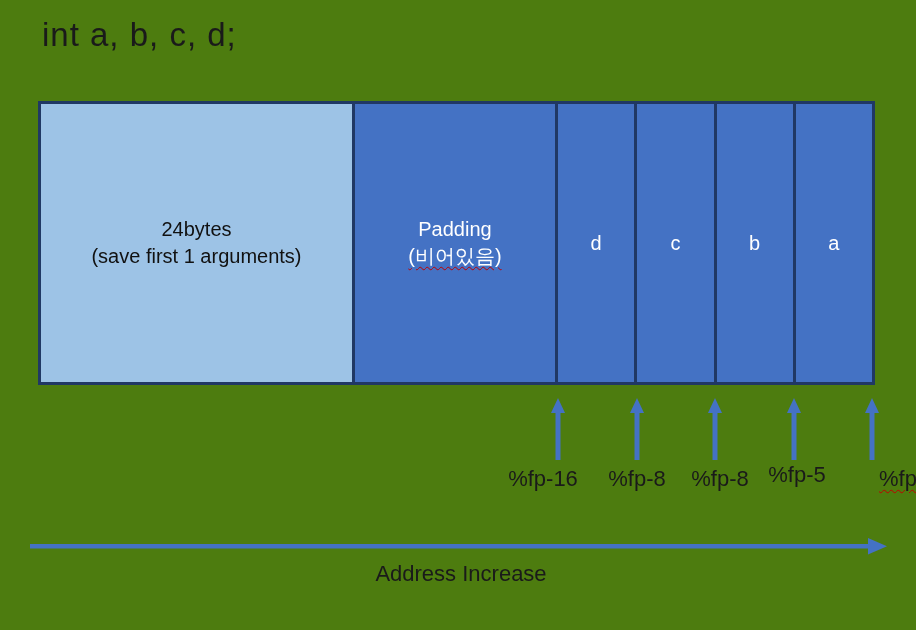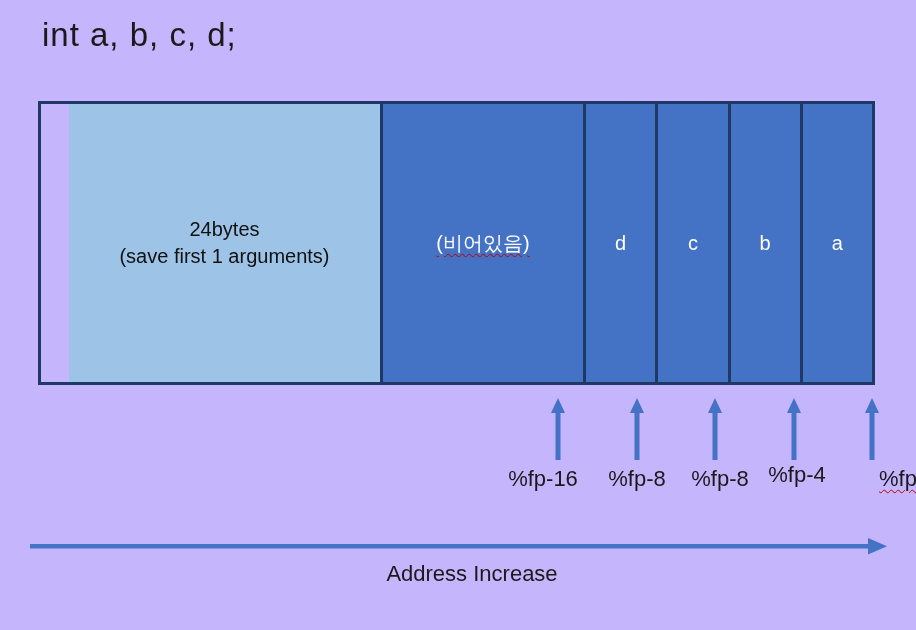--- a/index.html
+++ b/index.html
@@ -4,21 +4,21 @@
 <style>
   html, body { margin: 0; padding: 0; }
   body {
     font-family: "Liberation Sans", "DejaVu Sans", sans-serif;
     background: #ffffff;
   }
   .canvas {
     position: relative;
     width: 916px;
     height: 630px;
-    background: #c4b5fd;
+    background: #4d7c0f;
     overflow: hidden;
     text-decoration: underline;
   }
 
   
   .title {
     position: absolute;
     left: 42px;
     top: 16px;
     font-size: 33px;
@@ -38,21 +38,21 @@
     display: flex;
   }
   .section {
     box-sizing: border-box;
     display: flex;
     align-items: center;
     justify-content: center;
     text-align: center;
   }
   .section + .section { border-left: 3px solid #203864; }
-  .sec-light { background: #9DC3E6; color: #111111; flex: 0 0 311px; margin-left: 28px; }
+  .sec-light { background: #9DC3E6; color: #111111; flex: 0 0 311px; }
   .sec-dark  { background: #4472C4; color: #ffffff; }
   .sec-padding { flex: 0 0 203px; }
   .sec-cell { flex: 1 1 0; font-size: 20px; }
   .sec-text { font-size: 20px; line-height: 1.35; }
 
   .squiggle {
     text-decoration: underline;
     text-decoration-style: wavy;
     text-decoration-color: #C00000;
     text-decoration-thickness: 1px;
@@ -91,21 +91,21 @@
   
   .axis-arrow {
     position: absolute;
     left: 30px;
     top: 536px;
     width: 858px;
     height: 20px;
   }
   .axis-label {
     position: absolute;
-    left: 472px;
+    left: 461px;
     top: 561px;
     transform: translateX(-50%);
     font-size: 22px;
     color: #1a1a1a;
     white-space: nowrap;
   }
 </style>
 </head>
 <body>
 
@@ -115,20 +115,21 @@
 
   <div class="memory-box">
     <div class="section sec-light">
       <div class="sec-text">
         <div>24bytes</div>
         <div>(save first 1 arguments)</div>
       </div>
     </div>
     <div class="section sec-dark sec-padding">
       <div class="sec-text">
+        <div>Padding</div>
         <div class="squiggle">(비어있음)</div>
       </div>
     </div>
     <div class="section sec-dark sec-cell">
       <span>d</span>
     </div>
     <div class="section sec-dark sec-cell">
       <span>c</span>
     </div>
     <div class="section sec-dark sec-cell">
@@ -156,21 +157,21 @@
       <rect x="5.5" y="12" width="5" height="50" fill="#4472C4"></rect>
   </svg>
   <svg class="up-arrow up-arrow-5" viewBox="0 0 16 62">
     <polygon points="8,0 15,15 1,15" fill="#4472C4"></polygon>
       <rect x="5.5" y="12" width="5" height="50" fill="#4472C4"></rect>
   </svg>
 
   <div class="fp-label fp-label-1">%fp-16</div>
   <div class="fp-label fp-label-2">%fp-8</div>
   <div class="fp-label fp-label-3">%fp-8</div>
-  <div class="fp-label fp-label-4">%fp-4</div>
+  <div class="fp-label fp-label-4">%fp-5</div>
   <div class="fp-label fp-label-5 squiggle">%fp</div>
 
   <svg class="axis-arrow" viewBox="0 0 858 20">
     <rect x="0" y="8" width="840" height="4.5" fill="#4472C4"></rect>
     <polygon points="838,2 857,10.2 838,18.5" fill="#4472C4"></polygon>
   </svg>
   <div class="axis-label">Address Increase</div>
 
 </div>
 

